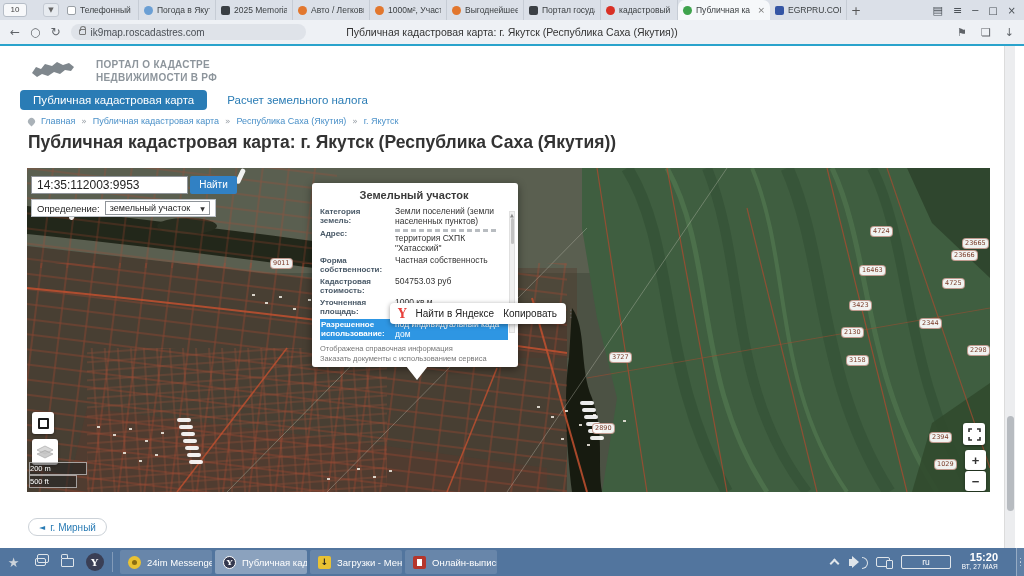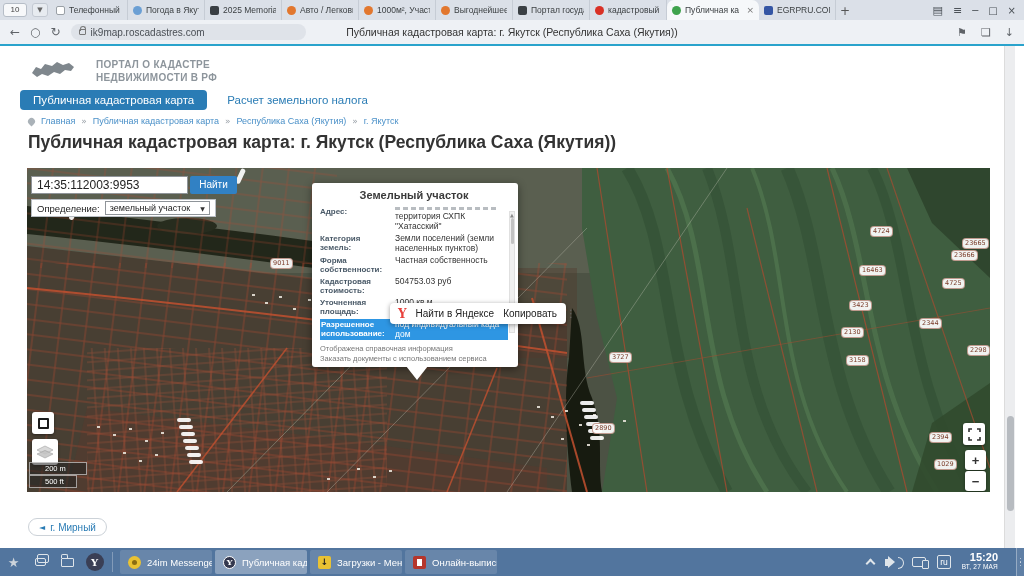--- a/index.html
+++ b/index.html
@@ -2,21 +2,21 @@
 <html><head>
 <meta charset="utf-8">
 <style>
   * { margin:0; padding:0; box-sizing:border-box; }
   html,body { width:1024px; height:576px; overflow:hidden; font-family:"Liberation Sans", sans-serif; background:#fff; }
   .screen { position:relative; width:1024px; height:576px; background:#fff; }
   .ico { font-family:"DejaVu Sans", sans-serif; }
 
   
   .tabbar { position:absolute; top:0; left:0; width:1024px; height:20px; background:#dbe0e8; display:flex; align-items:flex-end; }
-  .tabcount-wrap { display:flex; align-items:center; height:20px; padding:0 3px; gap:5px; }
+  .tabcount-wrap { display:flex; align-items:center; height:20px; padding:0 3px; gap:16px; }
   .tabcount { width:24px; height:14px; background:#f7f8fa; border:1px solid #b6bdc7; border-radius:3px; font-size:8px; color:#444; text-align:center; line-height:12px; }
   .tabchev { width:16px; height:14px; background:#e7ebf0; border:1px solid #c3c9d2; border-radius:3px; font-size:7px; color:#666; text-align:center; line-height:13px; }
   .tab { width:77px; height:20px; display:flex; align-items:center; gap:4px; padding:0 5px; font-size:8.5px; color:#3c4043; border-right:1px solid #c6ccd5; overflow:hidden; white-space:nowrap; }
   .tab .ttl { overflow:hidden; text-overflow:clip; white-space:nowrap; flex:1; }
   .tab.active { width:92px; background:#f6f8fa; border-radius:7px 7px 0 0; border-right:none;margin-top:20px; }
   .fav { width:9px; height:9px; border-radius:50%; flex:none; }
   .f-doc { background:#fff; border:1px solid #9aa0a6; border-radius:2px; }
   .f-weather { background:#6b9fd4; }
   .f-dark { background:#3a3f44; border-radius:2px; }
   .f-orange { background:#e2772e; }
@@ -77,21 +77,21 @@
   .ctx { position:absolute; left:363px; top:135px; width:176px; height:21px; background:#fff; border-radius:4px; box-shadow:0 1px 5px rgba(0,0,0,.4); display:flex; align-items:center; gap:9px; padding:0 8px; }
   .ylogo { color:#e8413c; font-weight:bold; font-size:12px; font-family:"DejaVu Serif", serif; }
   .ctx-item { font-size:10px; color:#222; white-space:nowrap; }
   .kebab { margin-left:auto; color:#666; font-size:10px; }
 
   
   .mapbtn { position:absolute; background:#fff; border-radius:3px; box-shadow:0 1px 3px rgba(0,0,0,.45); display:flex; align-items:center; justify-content:center; }
   .btn-parcel { left:5px; top:244px; width:22px; height:22px; }
   .sq-ic { width:11px; height:11px; border:2.5px solid #1b1b1b; border-radius:1px; }
   .btn-layers { left:5px; top:271px; width:26px; height:26px; }
-  .scalebar { position:absolute; background:rgba(35,35,35,.55); color:#fff; font-size:7.5px; line-height:12px; padding-left:15px; border:1px solid rgba(255,255,255,.55); }
+  .scalebar { position:absolute; background:rgba(35,35,35,.55); color:#fff; font-size:7.5px; line-height:12px; padding-left:0; border:1px solid rgba(255,255,255,.55); }
   .scale-m { left:2px; top:294px; width:58px; height:13px; }
   .scale-ft { left:2px; top:307px; width:48px; height:13px; }
   .btn-full { left:936px; top:255px; width:22px; height:22px; }
   .btn-zin { left:938px; top:282px; width:21px; height:20px; font-size:13px; font-weight:bold; color:#333; }
   .btn-zout { left:938px; top:303px; width:21px; height:20px; font-size:13px; font-weight:bold; color:#333; }
 
   
   .prevbtn { position:absolute; left:28px; top:518px; height:18px; background:#fff; border:1px solid #ccd2d8; border-radius:9px; display:flex; align-items:center; gap:5px; padding:0 10px; color:#2a7cb5; font-size:10px; }
   .prevbtn .ar { font-size:8px; }
   .pagescroll { position:absolute; left:1004px; top:46px; width:11px; height:502px; background:#ecedef; border-left:1px solid #dcdcdc; }
@@ -116,21 +116,21 @@
   .tico-dl { background:#e9c233; border-radius:2px; color:#222; font-size:9px; font-weight:bold; }
   .tico-doc { background:#b5362c; border-radius:2px; }
   .tico-doc::after { content:""; width:5px; height:7px; background:#fff; }
   .tray { margin-left:auto; display:flex; align-items:center; gap:11px; }
   .ic-chevup { width:7px; height:7px; border-left:2px solid #dfe5ea; border-top:2px solid #dfe5ea; transform:rotate(45deg); margin-top:3px; }
   .ic-speaker { position:relative; width:4px; height:7px; background:#dfe5ea; margin-right:12px; }
   .ic-speaker::before { content:""; position:absolute; left:3px; top:-3px; border-top:6.5px solid transparent; border-bottom:6.5px solid transparent; border-left:7px solid #dfe5ea; }
   .ic-speaker::after { content:""; position:absolute; left:13px; top:-1.5px; width:5px; height:10px; border:1.5px solid #dfe5ea; border-left:none; border-radius:0 8px 8px 0; }
   .ic-display { width:14px; height:10px; border:1.5px solid #dfe5ea; border-radius:2px; position:relative; }
   .ic-display::after { content:""; position:absolute; right:-4px; bottom:-2.5px; width:5px; height:7px; background:#52759e; border:1.5px solid #dfe5ea; border-radius:1px; }
-  .lang { border:1px solid #dfe5ea; font-size:8.5px; padding:0 2px; height:14px; line-height:13px; border-radius:2px; }
+  .lang { border:1px solid #dfe5ea; font-size:8.5px; padding:0 20px; height:14px; line-height:13px; border-radius:2px; }
   .clk { text-align:right; line-height:10px; }
   .clk .t { font-size:11px; font-weight:bold; }
   .clk .d { font-size:6.5px; letter-spacing:.2px; }
   .tb-edge { width:8px; height:28px; margin-left:7px; border-left:1px solid rgba(255,255,255,.35); background:rgba(255,255,255,.08); display:flex; flex-direction:column; justify-content:center; align-items:center; gap:2px; }
   .tb-edge i { width:1.5px; height:1.5px; background:rgba(255,255,255,.7); border-radius:50%; }
 </style>
 </head>
 <body>
 
 <div class="screen">
@@ -350,26 +350,26 @@
       <span>Определение:</span>
       <span class="filter-select">
         <span>земельный участок</span>
         <span class="car ico">▼</span>
       </span>
     </div>
 
     <div class="popup">
       <div class="popup-title">Земельный участок</div>
       <div class="prow">
+        <div class="plabel">Категория земель:</div>
+        <div class="pval">Земли поселений (земли населенных пунктов)</div>
+      </div>
+      <div class="prow">
         <div class="plabel">Адрес:</div>
         <div class="pval"><div class="clipped-text"></div><span>территория СХПК "Хатасский"</span></div>
-      </div>
-      <div class="prow">
-        <div class="plabel">Категория земель:</div>
-        <div class="pval">Земли поселений (земли населенных пунктов)</div>
       </div>
       <div class="prow">
         <div class="plabel">Форма собственности:</div>
         <div class="pval">Частная собственность</div>
       </div>
       <div class="prow">
         <div class="plabel">Кадастровая стоимость:</div>
         <div class="pval">504753.03 руб</div>
       </div>
       <div class="prow">

